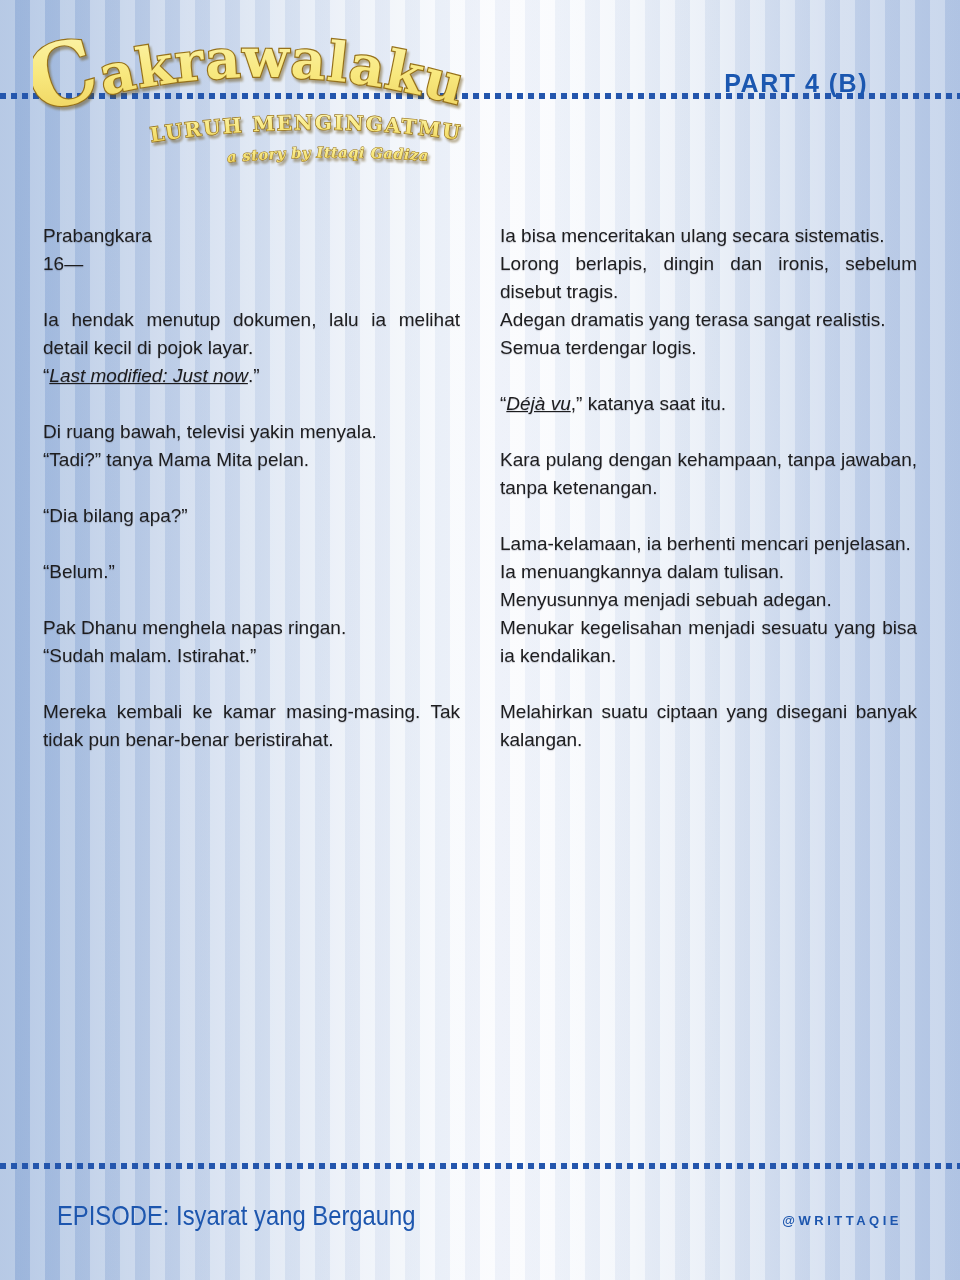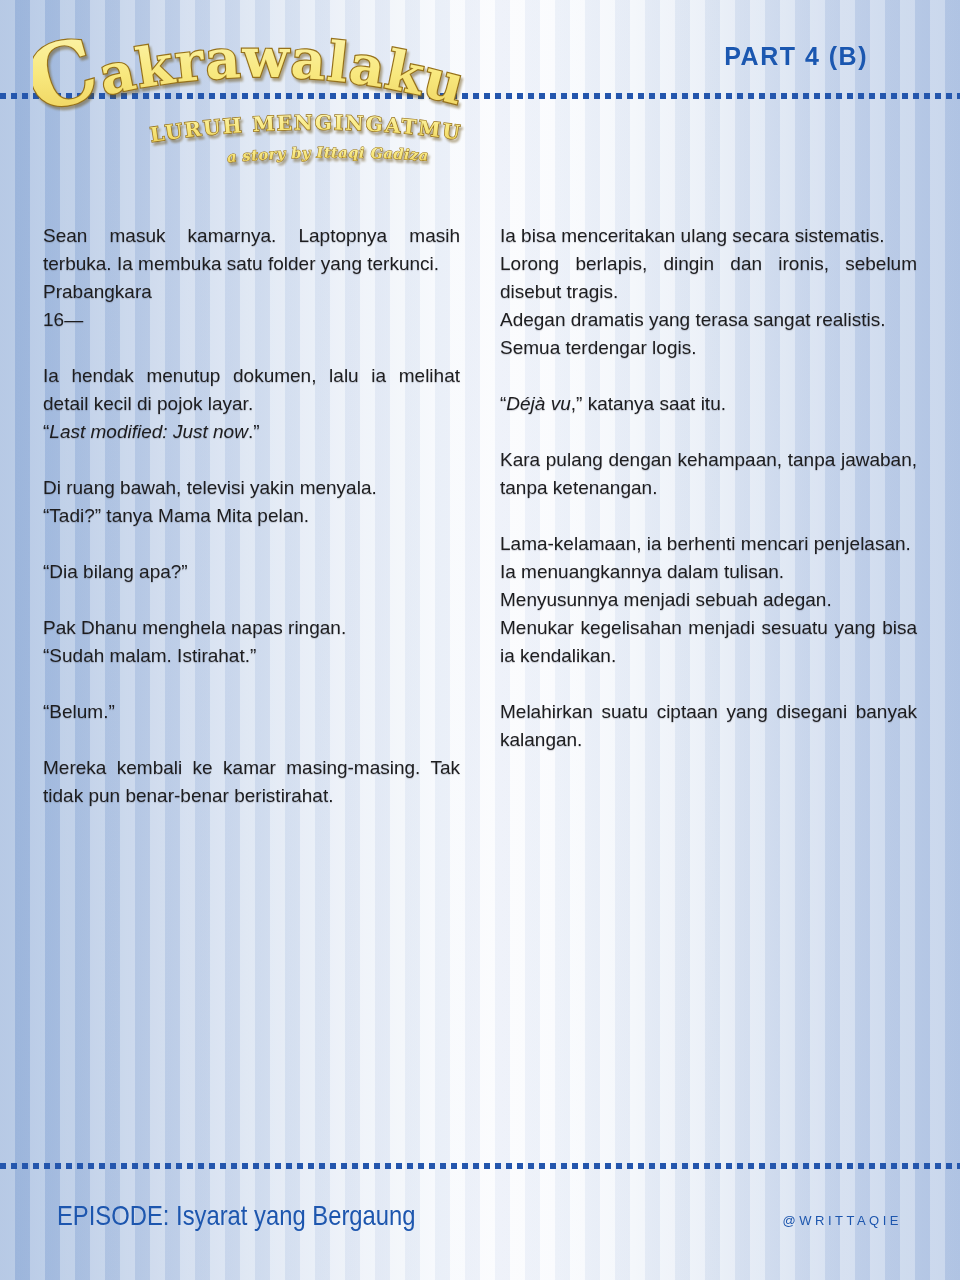--- a/index.html
+++ b/index.html
@@ -19,21 +19,21 @@
   }
   .dotted-line {
     position: absolute; left: 0; width: 960px; height: 6px;
     background: repeating-linear-gradient(90deg,
       #2456ad 0px, #2456ad 6px, transparent 6px, transparent 11px);
   }
   .dotted-top { top: 93px; }
   .dotted-bottom { top: 1163px; }
 
   .part-label {
-    position: absolute; top: 42px; right: 92px;
+    position: absolute; top: 69px; right: 92px;
     font-size: 25px; font-weight: 600; letter-spacing: 1.5px;
     color: #1b57b0;
   }
 
   .logo-wrap { position: absolute; left: 33px; top: 16px; width: 448px; height: 154px; }
   .logo-wrap svg { display: block; }
 
   .columns {
     position: absolute; top: 222px; left: 43px; width: 874px;
     display: flex; gap: 40px;
@@ -41,32 +41,32 @@
   }
   .col { width: 420px; }
   .block { margin: 0 0 28px 0; }
   .block:last-child { margin-bottom: 0; }
   .line {
     margin: 0;
     font-size: 19px; line-height: 28px;
     text-align: justify;
     text-shadow: 0 1px 1px rgba(55,55,75,0.22);
   }
-  .line em { font-style: italic; }
+  .line em { font-style: italic; text-decoration: underline; }
 
   .footer-episode {
     position: absolute; left: 57px; top: 1200px;
     font-size: 28px; font-weight: 500;
     color: #1d56ae;
     transform: scaleX(0.85); transform-origin: left center;
     white-space: nowrap;
   }
   .footer-handle {
     position: absolute; right: 58px; top: 1213px;
-    font-size: 13px; font-weight: 400; letter-spacing: 3.5px;
+    font-size: 13px; font-weight: 700; letter-spacing: 3.5px;
     color: #1d56ae;
   }
 </style>
 </head>
 <body>
 
 <div class="dotted-line dotted-top"></div>
 
 <div class="part-label">PART 4 (B)</div>
 
@@ -92,41 +92,40 @@
       <text font-size="14.5" letter-spacing="0.5" stroke-width="1" text-anchor="middle" font-style="italic">
         <textPath href="#arcBy" startOffset="50%">a story by Ittaqi Gadiza</textPath>
       </text>
     </g>
   </svg>
 </div>
 
 <div class="columns">
   <div class="col">
       <div class="block">
-        <p class="line"><span>Sean masuk kamarnya. Laptopnya masih terbuka. Ia membuka satu folder yang terkunci.</span></p>
         <p class="line"><span>Prabangkara</span></p>
         <p class="line"><span>16—</span></p>
       </div>
       <div class="block">
         <p class="line"><span>Ia hendak menutup dokumen, lalu ia melihat detail kecil di pojok layar.</span></p>
         <p class="line"><span>“</span><em>Last modified: Just now</em><span>.”</span></p>
       </div>
       <div class="block">
         <p class="line"><span>Di ruang bawah, televisi yakin menyala.</span></p>
         <p class="line"><span>“Tadi?” tanya Mama Mita pelan.</span></p>
       </div>
       <div class="block">
         <p class="line"><span>“Dia bilang apa?”</span></p>
       </div>
       <div class="block">
+        <p class="line"><span>“Belum.”</span></p>
+      </div>
+      <div class="block">
         <p class="line"><span>Pak Dhanu menghela napas ringan.</span></p>
         <p class="line"><span>“Sudah malam. Istirahat.”</span></p>
-      </div>
-      <div class="block">
-        <p class="line"><span>“Belum.”</span></p>
       </div>
       <div class="block">
         <p class="line"><span>Mereka kembali ke kamar masing-masing. Tak tidak pun benar-benar beristirahat.</span></p>
       </div>
     </div>
   <div class="col">
       <div class="block">
         <p class="line"><span>Ia bisa menceritakan ulang secara sistematis.</span></p>
         <p class="line"><span>Lorong berlapis, dingin dan ironis, sebelum disebut tragis.</span></p>
         <p class="line"><span>Adegan dramatis yang terasa sangat realistis.</span></p>

